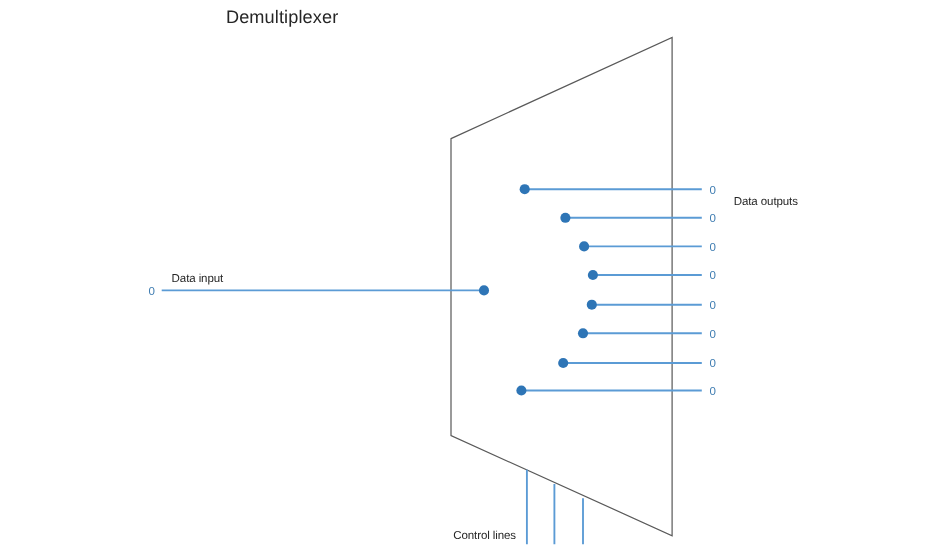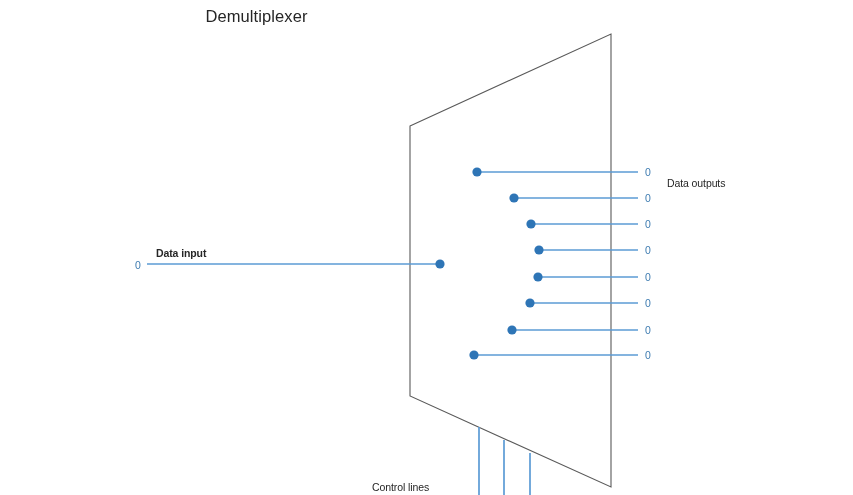--- a/index.html
+++ b/index.html
@@ -42,23 +42,23 @@
     white-space: nowrap;
     letter-spacing: -0.1px;
     margin-top: 10px;
   }
   .bit-value {
     position: absolute;
     font-size: 10.5px;
     color: #3E7CB1;
     white-space: nowrap;
   }
-  #data-input-label { left: 156px; top: 237px; font-weight: bold; }
+  #data-input-label { left: 156px; top: 237px; }
   #data-outputs-label { left: 667px; top: 167px; }
-  #control-lines-label { left: 372px; top: 471px; }
+  #control-lines-label { left: 412px; top: 471px; }
   #data-input-value { left: 135px; top: 259px; }
 </style>
 </head>
 <body>
 
 <div id="canvas">
 
   <svg width="853" height="495" viewBox="0 0 853 495" style="position:absolute;left:0;top:0;">
 
     <polygon fill="#FFFFFF" stroke="#595959" stroke-width="1.1" stroke-linejoin="miter" points="410,126 611,34 611,487 410,396"></polygon>

